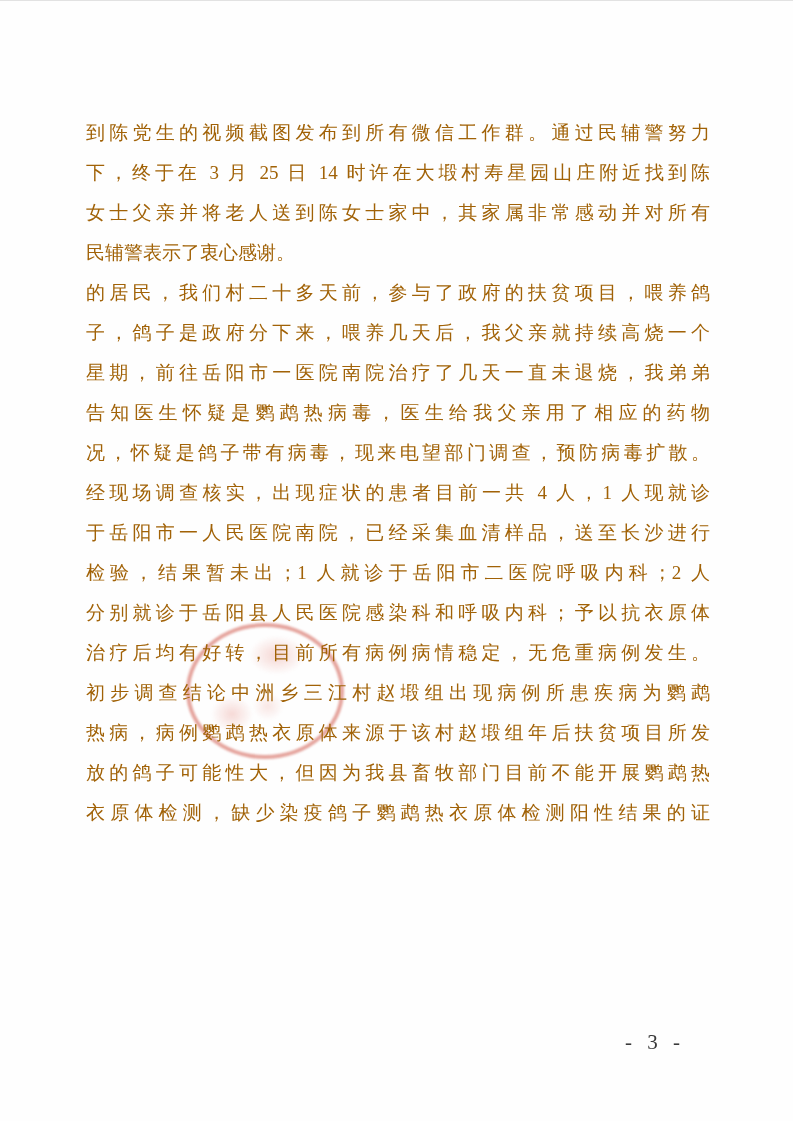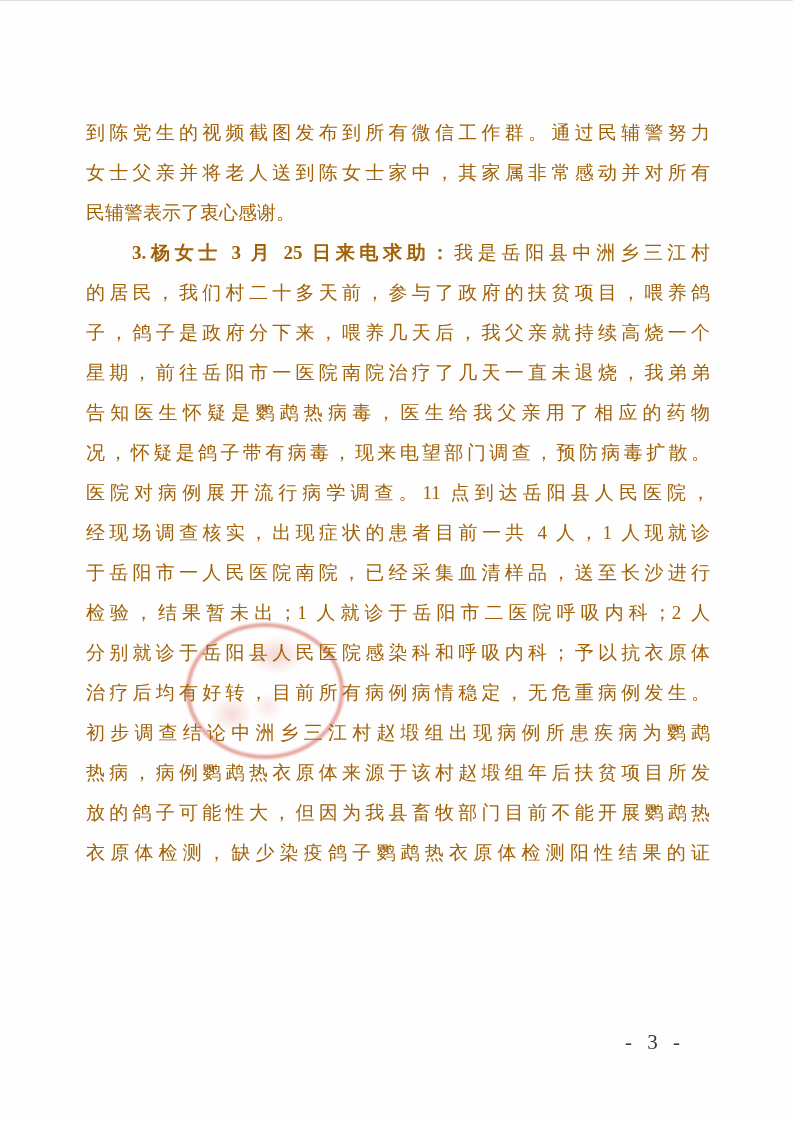--- a/index.html
+++ b/index.html
@@ -77,29 +77,28 @@
 </head>
 <body>
 
 <div class="page">
   <div class="scan-edge"></div>
 
   <div class="stamp"></div>
 
   <div class="doc-body">
       <div class="line justify"><span>到陈党生的视频截图发布到所有微信工作群。通过民辅警努力</span></div>
+      <div class="line justify"><span>下，终于在 3 月 25 日 14 时许在大塅村寿星园山庄附近找到陈</span></div>
       <div class="line justify"><span>女士父亲并将老人送到陈女士家中，其家属非常感动并对所有</span></div>
       <div class="line"><span>民辅警表示了衷心感谢。</span></div>
-      <div class="line justify indent"><b>3.杨女士 3 月 25 日来电求助：</b><span>我是岳阳县中洲乡三江村</span></div>
       <div class="line justify"><span>的居民，我们村二十多天前，参与了政府的扶贫项目，喂养鸽</span></div>
       <div class="line justify"><span>子，鸽子是政府分下来，喂养几天后，我父亲就持续高烧一个</span></div>
       <div class="line justify"><span>星期，前往岳阳市一医院南院治疗了几天一直未退烧，我弟弟</span></div>
       <div class="line justify"><span>告知医生怀疑是鹦鹉热病毒，医生给我父亲用了相应的药物</span></div>
       <div class="line justify"><span>况，怀疑是鸽子带有病毒，现来电望部门调查，预防病毒扩散。</span></div>
-      <div class="line justify"><span>医院对病例展开流行病学调查。11 点到达岳阳县人民医院，</span></div>
       <div class="line justify"><span>经现场调查核实，出现症状的患者目前一共 4 人，1 人现就诊</span></div>
       <div class="line justify"><span>于岳阳市一人民医院南院，已经采集血清样品，送至长沙进行</span></div>
       <div class="line justify"><span>检验，结果暂未出；1 人就诊于岳阳市二医院呼吸内科；2 人</span></div>
       <div class="line justify"><span>分别就诊于岳阳县人民医院感染科和呼吸内科；予以抗衣原体</span></div>
       <div class="line justify"><span>治疗后均有好转，目前所有病例病情稳定，无危重病例发生。</span></div>
       <div class="line justify"><span>初步调查结论中洲乡三江村赵塅组出现病例所患疾病为鹦鹉</span></div>
       <div class="line justify"><span>热病，病例鹦鹉热衣原体来源于该村赵塅组年后扶贫项目所发</span></div>
       <div class="line justify"><span>放的鸽子可能性大，但因为我县畜牧部门目前不能开展鹦鹉热</span></div>
       <div class="line justify"><span>衣原体检测，缺少染疫鸽子鹦鹉热衣原体检测阳性结果的证</span></div>
     </div>

